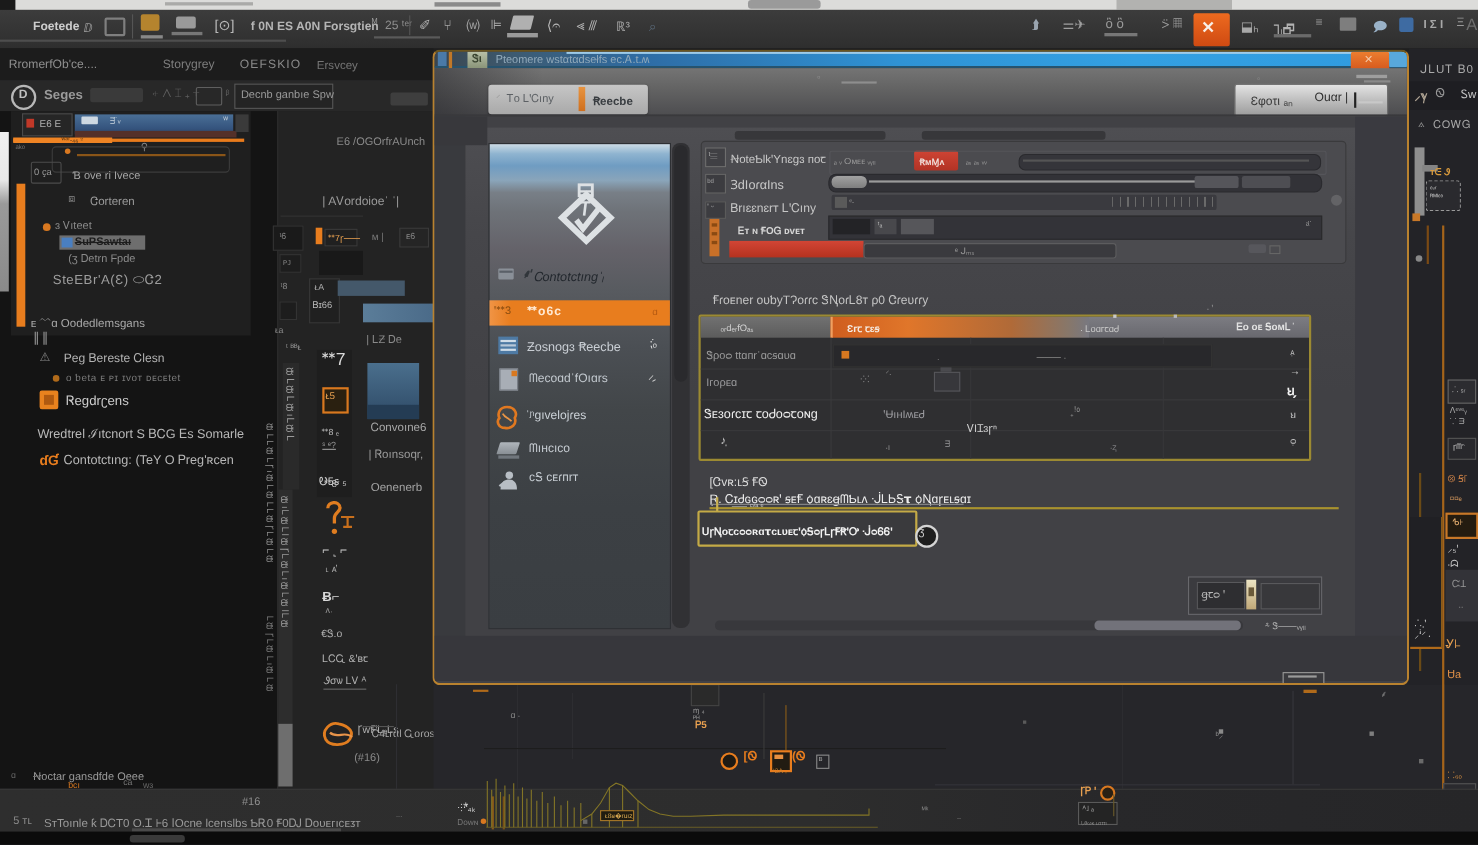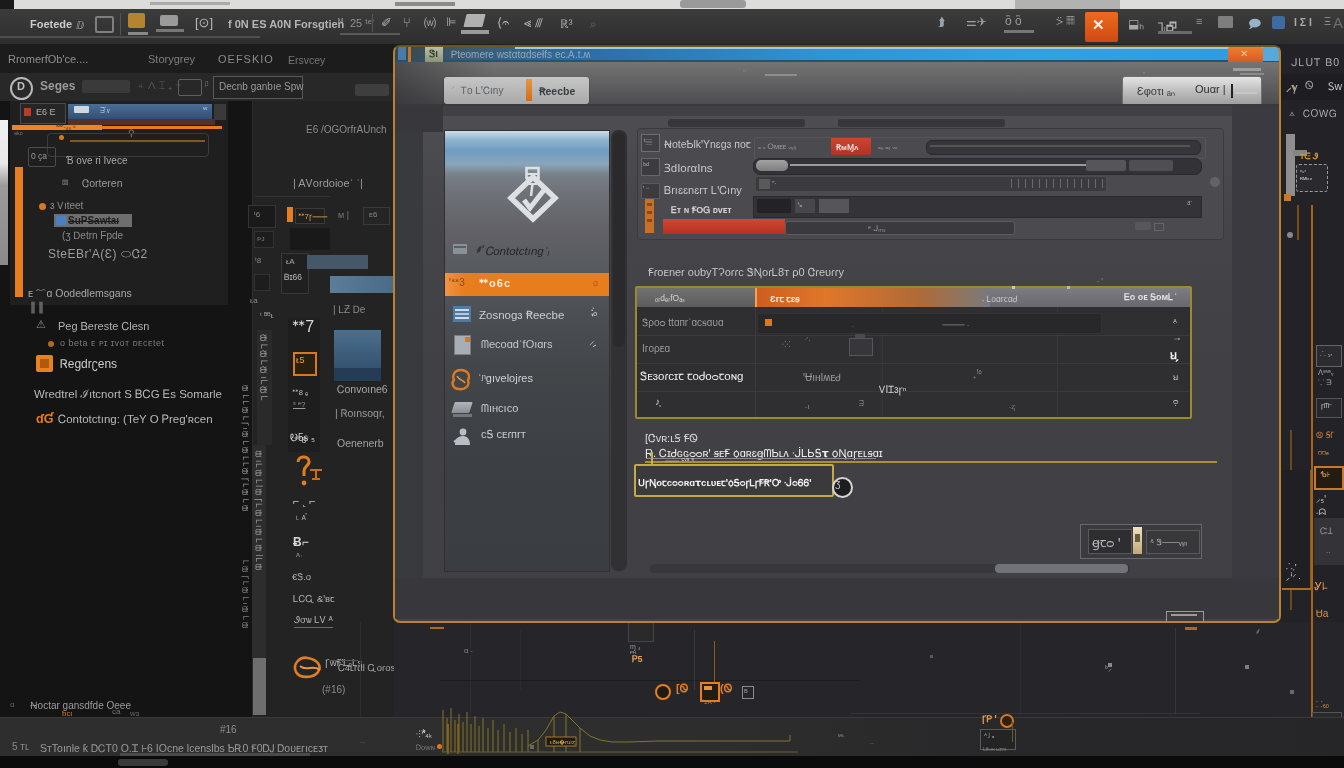--- a/index.html
+++ b/index.html
@@ -557,25 +557,25 @@
   <div class="a" style="left:256px;top:405px;width:2px;height:18px;background:#c8b050;"></div>
   <div class="t" style="left:270px;top:408px;font-size:7.5px;color:#cfcfcf;">⸺ ᶜᵛᵃ ᵉ</div>
 
   <div class="a" style="left:239px;top:417px;width:196px;height:29px;background:#3a3a3d;border:2px solid #c4aa46;border-radius:2px;"></div>
   <div class="t" style="left:243px;top:429px;font-size:9.5px;color:#f2f2f2;font-weight:bold;">ᑌꞅꞐoꞇᴄᴑᴑʀɑ𝞃ᴄʟᴜᴇꞇꞌꟁᎦᴑꞅᏞꞅꞘꞦꞌᎤ ᒚᴑᏮᏮꞌ</div>
   <div class="a" style="left:437px;top:430px;width:17px;height:17px;border:2px solid #d4d4d4;border-radius:50%;background:#1e1e1e;"></div>
   <div class="t" style="left:440px;top:431px;font-size:10px;color:#cccccc;">ʒ</div>
 
   <div class="a" style="left:685px;top:477px;width:120px;height:33px;background:#3b3b3f;border:1px solid #68686c;"></div>
   <div class="a" style="left:693px;top:482px;width:42px;height:23px;background:#2e2e31;border:1px solid #59595c;"></div>
-  <div class="t" style="left:697px;top:486px;font-size:13px;color:#b8b8b8;">ꞡꞇᴑ ꞌ</div>
+  <div class="t" style="left:697px;top:486px;font-size:10px;color:#b8b8b8;">ꞡꞇᴑ ꞌ</div>
   <div class="a" style="left:738px;top:480px;width:9px;height:27px;background:linear-gradient(#ece4c4,#c0a878);"></div>
   <div class="a" style="left:740px;top:487px;width:5px;height:8px;background:#6a5a3a;"></div>
   <div class="a" style="left:751px;top:483px;width:52px;height:22px;background:#38383b;border:1px solid #59595c;"></div>
-  <div class="t" style="left:755px;top:489px;font-size:8.5px;color:#b2b2b2;">⸛ Ꮥ⸺ᵥᵧₗₗ</div>
+  <div class="t" style="left:755px;top:516px;font-size:8.5px;color:#b2b2b2;">⸛ Ꮥ⸺ᵥᵧₗₗ</div>
 
   <div class="a" style="left:255px;top:517px;width:480px;height:9px;background:#38383c;border-radius:4px;"></div>
   <div class="a" style="left:600px;top:517px;width:133px;height:9px;background:#72727a;border-radius:4px;"></div>
 
   <div class="a" style="left:771px;top:564px;width:36px;height:9px;background:#3a3a3e;border:1px solid #9a9a9a;"></div>
   <div class="a" style="left:776px;top:567px;width:26px;height:1.5px;background:#9a9a9a;"></div>
 </div>
 
 </div>
 </body></html>

